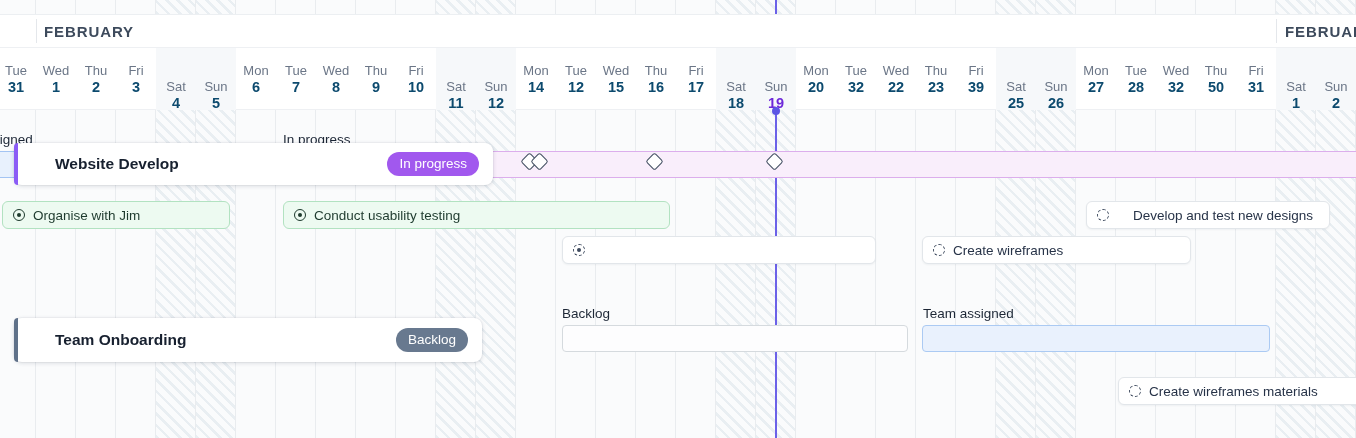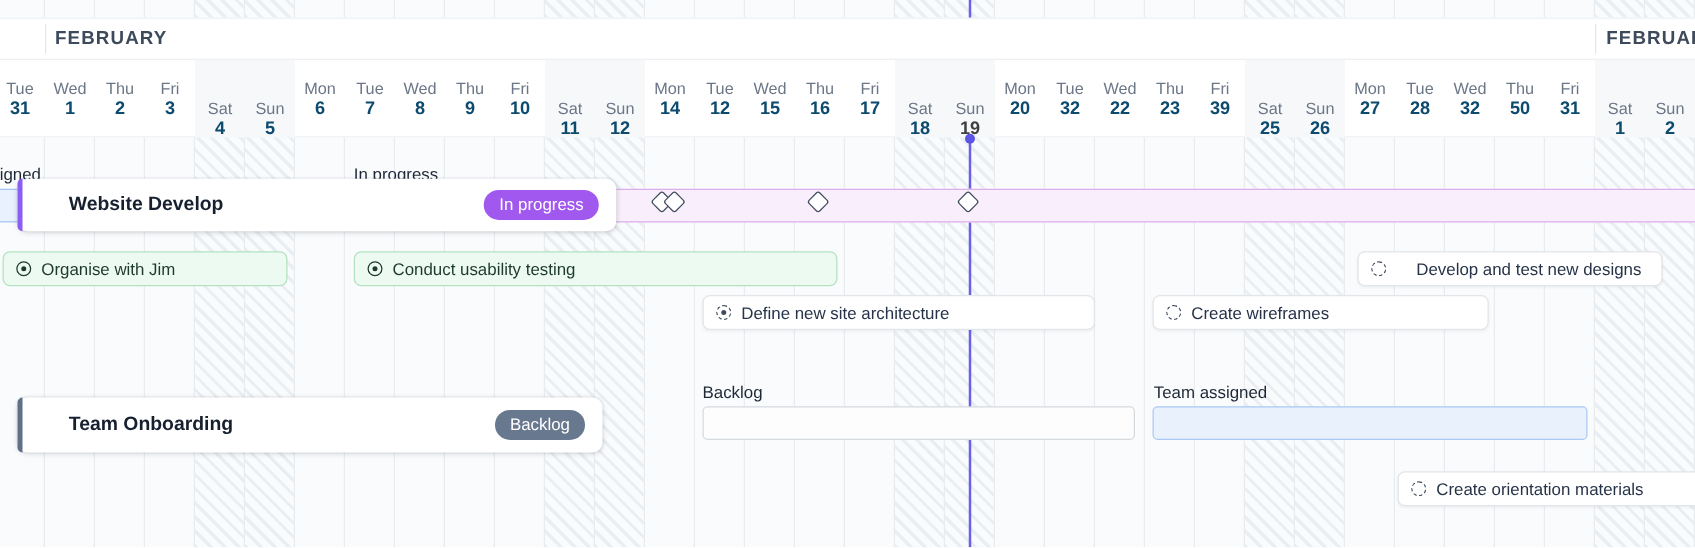--- a/index.html
+++ b/index.html
@@ -20,21 +20,21 @@
 
   .msep{position:absolute;top:4px;bottom:4px;width:1px;background:#e4e7eb;}
   .mlabel{position:absolute;top:50%;transform:translateY(-50%);font-size:15px;font-weight:700;
           letter-spacing:.9px;color:#3d4a5c;white-space:nowrap;}
 
   .daycol{position:absolute;top:0;height:62px;width:40px;display:flex;flex-direction:column;
           align-items:center;justify-content:center;gap:3px;}
   .daycol.wkend{background:#f6f8fa;justify-content:flex-end;}
   .dow{font-size:13px;color:#6b7687;line-height:1;}
   .num{font-size:14.5px;font-weight:700;color:#0c4a6e;line-height:1;}
-  .daycol.today .num{color:#404040;}
+  .daycol.today .num{color:#6d28d9;}
 
   
   .tline{position:absolute;width:2px;background:#6b61e8;}
   #tdot{position:absolute;left:772px;top:107px;width:8px;height:8px;border-radius:50%;
         background:#5b55e4;z-index:9;}
 
   
   .glabel{position:absolute;font-size:13.5px;color:#1d2736;z-index:2;white-space:nowrap;}
   .gbar{position:absolute;height:27px;z-index:2;border-radius:4px;}
   .gbar.pink{background:#f9eefb;border-top:1px solid #dcaeec;border-bottom:1px solid #dcaeec;border-radius:0;}
@@ -314,29 +314,28 @@
           <span>Conduct usability testing</span>
         </div>
         <div class="pill neutral" style="left: 1086px; top: 91px; width: 244px; gap: 24px;">
           <span class="icn dashed"></span>
           <span>Develop and test new designs</span>
         </div>
         <div class="pill neutral" style="left: 562px; top: 126px; width: 314px;">
           <span class="icn dashed">
             <span class="cdot"></span>
           </span>
-          <span>Define new site architecture</span>
         </div>
         <div class="pill neutral" style="left: 922px; top: 126px; width: 269px;">
           <span class="icn dashed"></span>
           <span>Create wireframes</span>
         </div>
         <div class="pill neutral" style="left: 1118px; top: 267px; width: 252px;">
           <span class="icn dashed"></span>
-          <span>Create orientation materials</span>
+          <span>Create wireframes materials</span>
         </div>
       </div>
 
     <div class="card" style="left:14px;top:33px;width:479px;height:42px">
       <span class="accent" style="background: rgb(139, 92, 246);"></span>
       <span class="title">Website Develop</span>
       <span class="badge" style="background: rgb(161, 88, 238);">In progress</span>
     </div>
 
     <div class="card" style="left:14px;top:208px;width:468px;height:44px">

